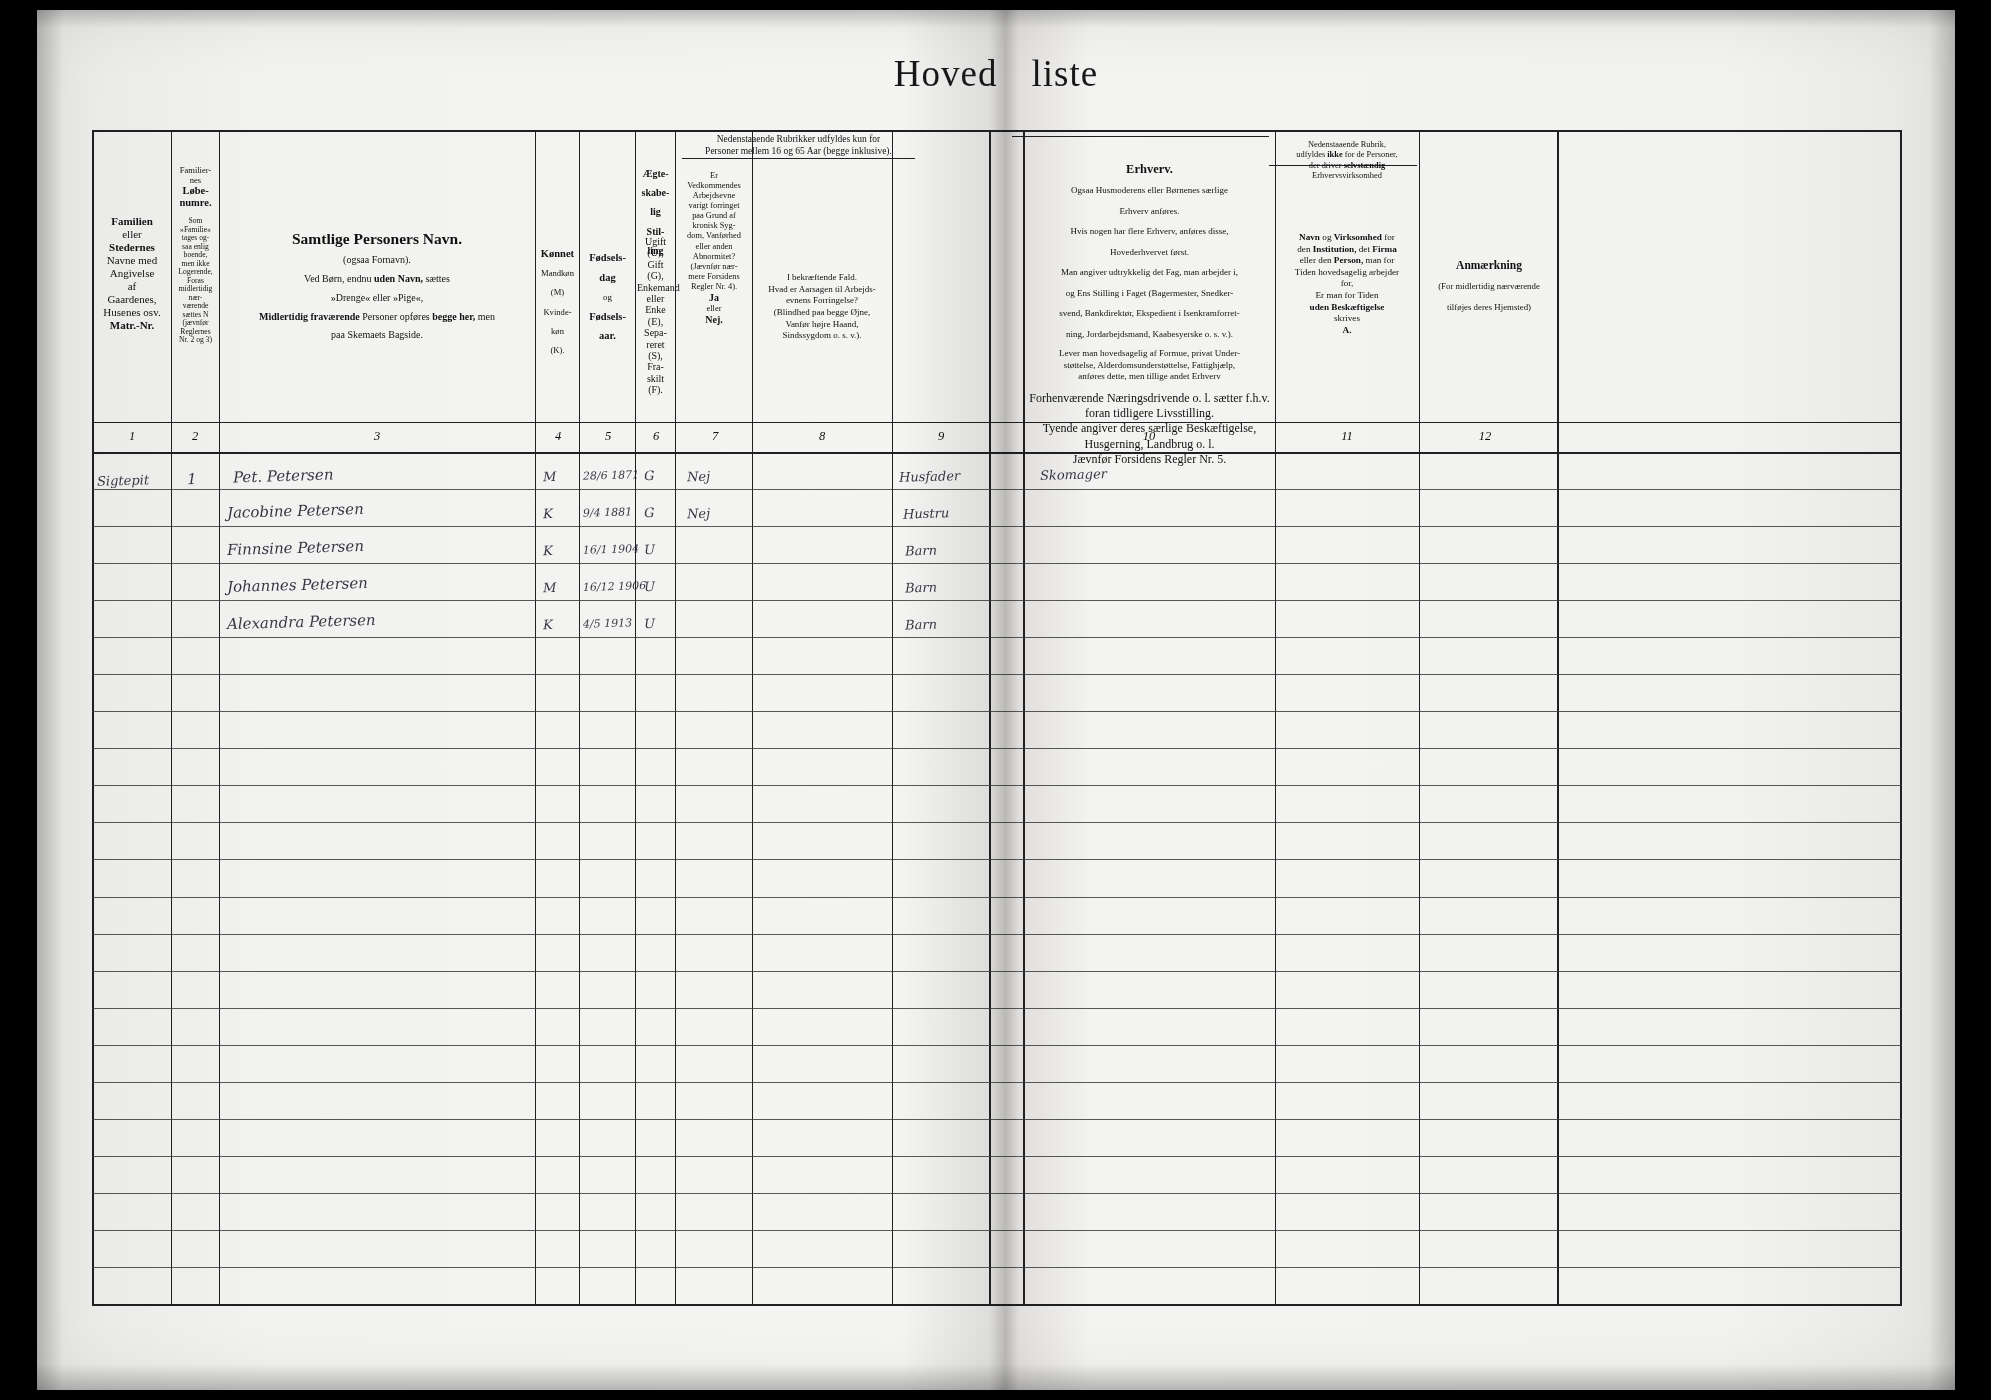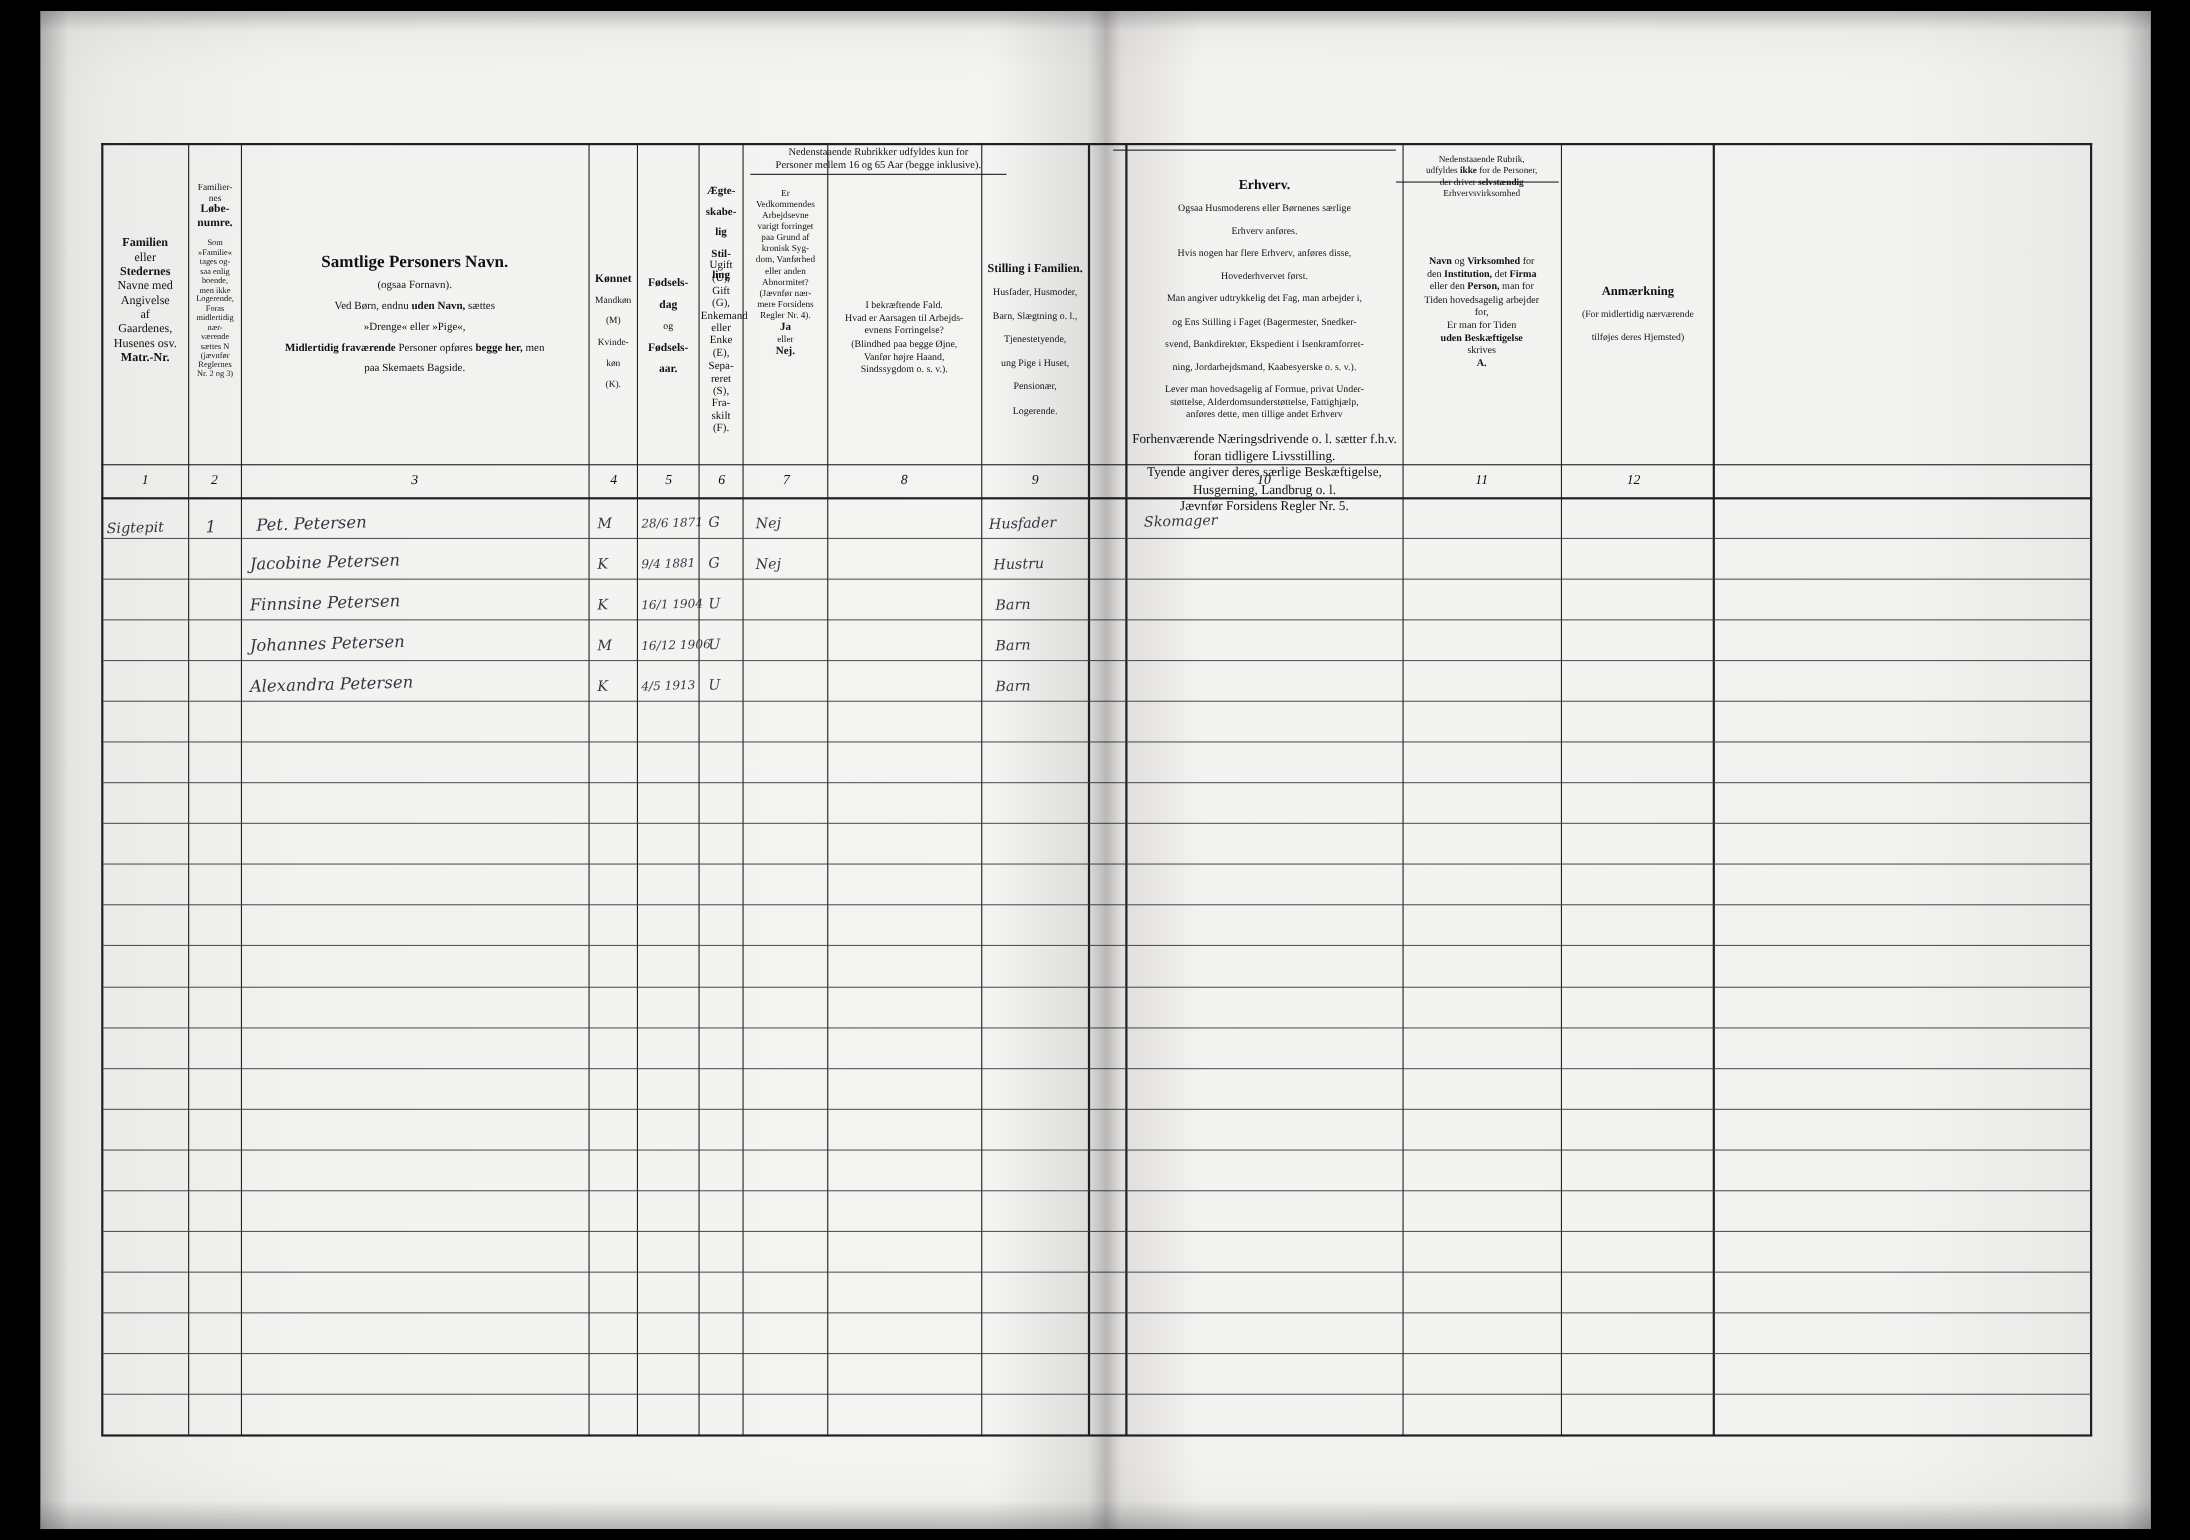--- a/index.html
+++ b/index.html
@@ -58,20 +58,23 @@
   #edgeT{position:absolute;left:0;top:0;height:18px;width:100%;background:linear-gradient(to bottom,rgba(0,0,0,.18),rgba(0,0,0,0));}
   #edgeB{position:absolute;left:0;bottom:0;height:26px;width:100%;background:linear-gradient(to top,rgba(0,0,0,.22),rgba(0,0,0,0));}
 </style>
 </head>
 <body>
 
 <div id="page">
 
   <div class="sheet">
 
+    <div id="title">
+      <span>Hoved</span><span class="gap"></span><span>liste</span>
+    </div>
 
     <div class="hline thick" style="left:55px;top:120px;width:1810px;"></div>
 
     <div class="hline thick" style="left:55px;top:442px;width:1810px;"></div>
 
     <div class="hline" style="left:55px;top:412px;width:1810px;"></div>
 
     <div class="hline thick" style="left:55px;top:1294px;width:1810px;"></div>
 
     <div class="hline" style="left:645px;top:148px;width:233px;"></div>
@@ -137,24 +140,20 @@
     </div>
 
     <div class="hdr" style="left:640px;top:161px;width:74px;line-height:1.2;font-size:8.4px;">
       Er<br>Vedkommendes<br>Arbejdsevne<br>varigt forringet<br>paa Grund af<br>kronisk Syg-<br>dom, Vanførhed<br>eller anden<br>Abnormitet?<br>(Jævnfør nær-<br>mere Forsidens<br>Regler Nr. 4).<br><b style="font-size:10px;">Ja</b><br>eller<br><b style="font-size:10px;">Nej.</b>
     </div>
 
     <div class="hdr" style="left:717px;top:262px;width:136px;line-height:1.3;font-size:9px;">
       I bekræftende Fald.<br>Hvad er Aarsagen til Arbejds-<br>evnens Forringelse?<br>(Blindhed paa begge Øjne,<br>Vanfør højre Haand,<br>Sindssygdom o. s. v.).
     </div>
 
-    <div class="hdr" style="left:857px;top:222px;width:94px;line-height:1.34;">
-      <span style="font-size:11px;font-weight:bold;">Stilling i Familien.</span><br>
-      <span style="font-size:9px;">Husfader, Husmoder,<br>Barn, Slægtning o. l.,<br>Tjenestetyende,<br>ung Pige i Huset,<br>Pensionær,<br>Logerende.</span>
-    </div>
 
     <div class="hdr" style="left:990px;top:148px;width:245px;line-height:1.28;">
       <span style="font-size:12.5px;font-weight:bold;">Erhverv.</span><br>
       <span style="font-size:9px;">Ogsaa Husmoderens eller Børnenes særlige<br>Erhverv anføres.<br>Hvis nogen har flere Erhverv, anføres disse,<br>Hovederhvervet først.<br>Man angiver udtrykkelig det Fag, man arbejder i,<br>og Ens Stilling i Faget (Bagermester, Snedker-<br>svend, Bankdirektør, Ekspedient i Isenkramforret-<br>ning, Jordarbejdsmand, Kaabesyerske o. s. v.).</span><br>
       <span style="font-size:9px;display:inline-block;margin-top:6px;">Lever man hovedsagelig af Formue, privat Under-<br>støttelse, Alderdomsunderstøttelse, Fattighjælp,<br>anføres dette, men tillige andet Erhverv</span><br>
       <span style="font-size:12px;display:inline-block;margin-top:6px;">Forhenværende Næringsdrivende o. l. sætter f.h.v.<br>foran tidligere Livsstilling.<br>Tyende angiver deres særlige Beskæftigelse,<br>Husgerning, Landbrug o. l.<br>Jævnfør Forsidens Regler Nr. 5.</span>
     </div>
 
     <div class="hdr" style="left:1240px;top:130px;width:140px;line-height:1.22;font-size:8.4px;">
       Nedenstaaende Rubrik,<br>udfyldes <b>ikke</b> for de Personer,<br>der driver <b>selvstændig</b><br>Erhvervsvirksomhed

